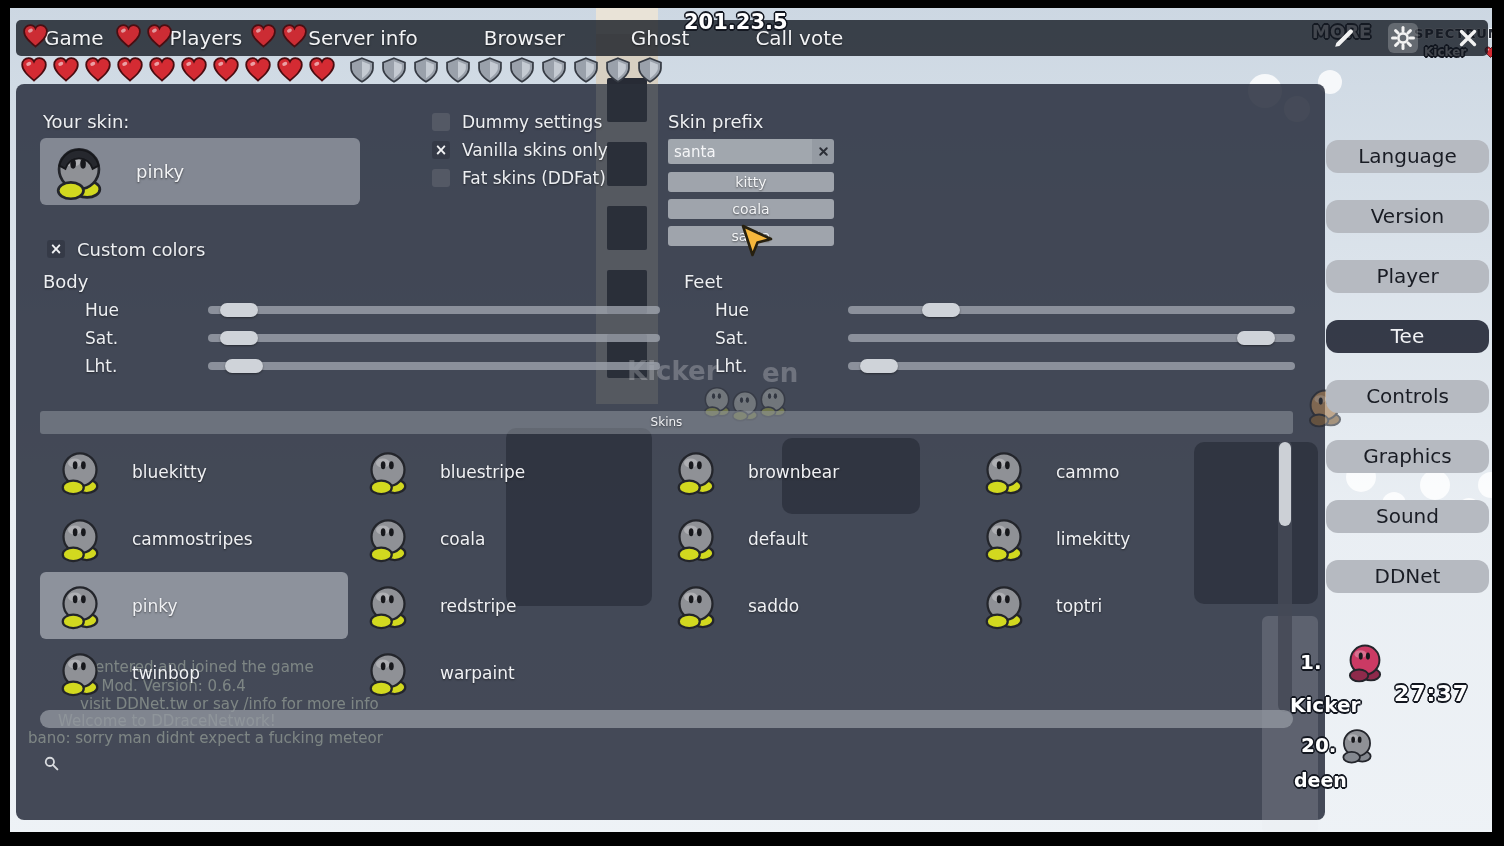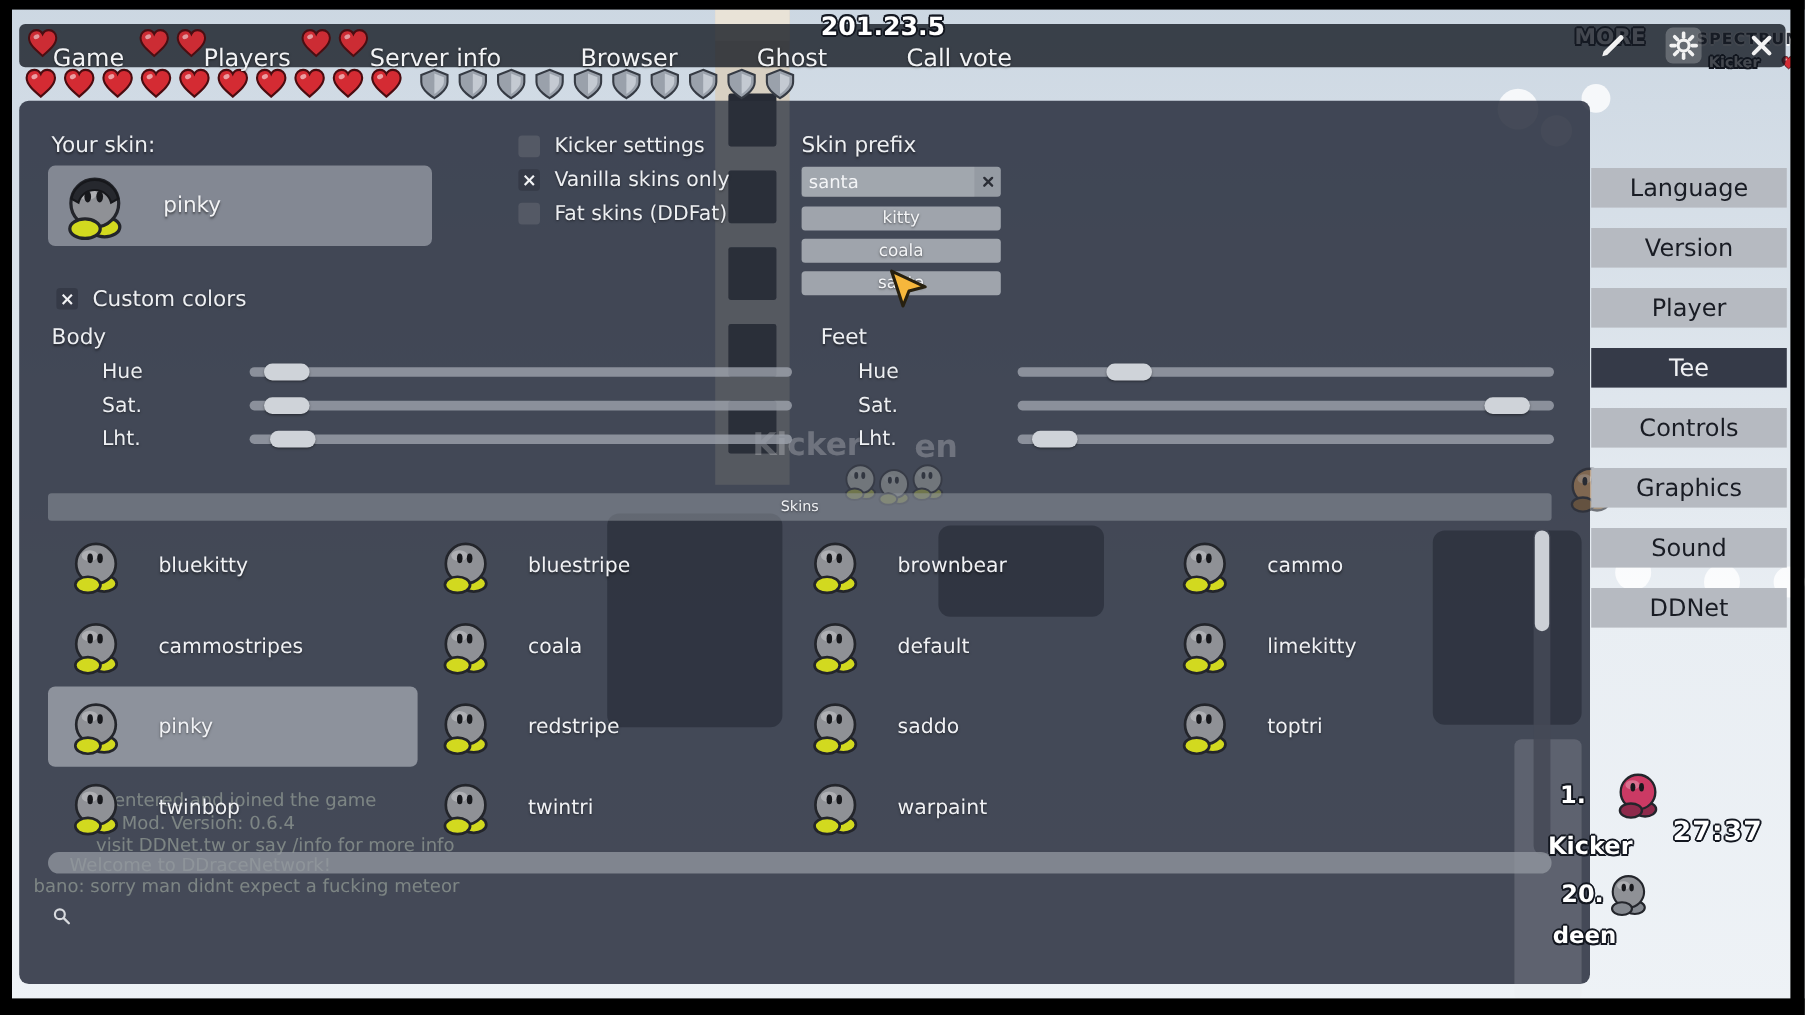--- a/index.html
+++ b/index.html
@@ -19,21 +19,21 @@
   .tg-win{position:absolute;left:11px;width:40px;height:44px;background:rgba(15,19,28,.42);border-radius:2px}
   .tile{position:absolute;background:rgba(21,25,34,.4);border-radius:10px}
   .light-strip{position:absolute;left:1262px;top:616px;width:56px;height:218px;background:rgba(228,232,238,.16);border-radius:6px}
   .circ{position:absolute;background:#fff;border-radius:50%;opacity:.8}
   .ghost-tee{opacity:.35}
   .ghost-name{font-size:26px;font-weight:700;color:rgba(255,255,255,.24);white-space:nowrap}
   .chat-line{position:absolute;font-size:15px;color:rgba(213,226,201,.40);white-space:nowrap}
 
   
   .menubar{left:16px;top:20px;width:1472px;height:36px;background:rgba(16,20,30,.78);border-radius:5px}
-  .menu-tabs{position:absolute;left:28px;top:16px;height:100%;display:flex;align-items:flex-start;gap:66px}
+  .menu-tabs{position:absolute;left:28px;top:0;height:100%;display:flex;align-items:center;gap:66px}
   .menu-tab{font-size:20px;color:#f2f3f5;text-shadow:0 1px 2px rgba(0,0,0,.6);white-space:nowrap}
   .icon-btn{width:24px;height:24px}
   .icon-btn.active{width:30px;height:30px;padding:3px;background:rgba(255,255,255,.22);border-radius:6px}
   .icon-slot svg,.icon-btn svg,.tee-icon svg,.hud-icon svg{width:100%;height:100%;display:block}
   .icon-row{display:flex;gap:4px}
   .icon-row .hud-icon{width:28px;height:28px}
 
   
   .panel-bg{left:16px;top:84px;width:1309px;height:736px;background:rgba(40,45,60,.86);border-radius:8px}
   .panel-label{font-size:18px;color:#edeff2;text-shadow:0 1px 2px rgba(0,0,0,.5);white-space:nowrap}
@@ -76,21 +76,21 @@
   .scroll-track{left:1278px;top:440px;width:14px;height:272px;background:rgba(68,73,86,.85);border-radius:7px}
   .scroll-thumb{left:1279px;top:442px;width:12px;height:84px;background:#ccd0d6;border-radius:6px}
   .hbar{left:40px;top:710px;width:1253px;height:18px;background:rgba(148,153,161,.75);border-radius:9px}
 
   .search-wrap{left:64px;top:749px;width:288px;height:27px;background:rgba(178,182,190,.9);border-radius:3px;
     display:flex;align-items:center;padding-right:2px}
   .search-input{flex:1;min-width:0;height:100%;background:transparent;border:none;outline:none;
     font-size:16px;color:#252831;padding:0 8px;font-family:inherit}
   .search-input::placeholder{color:#2b2f38;opacity:.85}
 
-  .side-btn{height:33px;line-height:33px;margin-bottom:17px;background:#b6bac1;border-radius:0;
+  .side-btn{height:33px;line-height:33px;margin-bottom:27px;background:#b6bac1;border-radius:12px;
     text-align:center;font-size:20px;color:#191c24}
   .side-btn.active{background:rgba(42,47,62,.94);color:#f0f1f4}
 
   .outline-text{color:#fff;font-weight:700;white-space:nowrap;
     text-shadow:-1.6px 0 #131720,1.6px 0 #131720,0 -1.6px #131720,0 1.6px #131720,
       -1.1px -1.1px #131720,1.1px 1.1px #131720,1.1px -1.1px #131720,-1.1px 1.1px #131720}
   .spectrum{font-size:13px;font-weight:700;color:#2e333d;letter-spacing:1px;white-space:nowrap;
     text-shadow:0 1px 0 rgba(255,255,255,.8),0 -1px 0 rgba(255,255,255,.8),
       1px 0 0 rgba(255,255,255,.8),-1px 0 0 rgba(255,255,255,.8)}
 </style>
@@ -202,21 +202,21 @@
     <ellipse cx="36.5" cy="23" rx="3.1" ry="5.4" fill="#17181c"></ellipse>
     <ellipse cx="23" cy="52.5" rx="14" ry="9" fill="#d2d91f" stroke="#23252b" stroke-width="3"></ellipse>
   </svg>
         </span>
       <span class="preview-name">pinky</span>
     </div>
 
     <div class="abs" style="left:432px;top:112px">
         <div class="cb-row">
           <span class="cb-box"></span>
-          <span class="cb-label">Kicker settings</span>
+          <span class="cb-label">Dummy settings</span>
         </div>
         <div class="cb-row">
           <span class="cb-box checked">×</span>
           <span class="cb-label">Vanilla skins only</span>
         </div>
         <div class="cb-row">
           <span class="cb-box"></span>
           <span class="cb-label">Fat skins (DDFat)</span>
         </div>
       </div>
@@ -461,34 +461,20 @@
     <ellipse cx="41" cy="51" rx="14" ry="9" fill="#d2d91f" stroke="#23252b" stroke-width="3"></ellipse>
     <circle cx="32" cy="29" r="22" fill="#8f9196" stroke="#23252b" stroke-width="3"></circle>
     <ellipse cx="25" cy="20" rx="9" ry="6" fill="rgba(255,255,255,0.28)"></ellipse>
 
     <ellipse cx="25.5" cy="23" rx="3.1" ry="5.4" fill="#17181c"></ellipse>
     <ellipse cx="36.5" cy="23" rx="3.1" ry="5.4" fill="#17181c"></ellipse>
     <ellipse cx="23" cy="52.5" rx="14" ry="9" fill="#d2d91f" stroke="#23252b" stroke-width="3"></ellipse>
   </svg>
           </span>
           <span class="skin-label">twinbop</span>
-        </div>
-        <div class="skin-item">
-          <span class="tee-icon">
-            <svg viewBox="0 0 64 64">
-    <ellipse cx="41" cy="51" rx="14" ry="9" fill="#d2d91f" stroke="#23252b" stroke-width="3"></ellipse>
-    <circle cx="32" cy="29" r="22" fill="#8f9196" stroke="#23252b" stroke-width="3"></circle>
-    <ellipse cx="25" cy="20" rx="9" ry="6" fill="rgba(255,255,255,0.28)"></ellipse>
-
-    <ellipse cx="25.5" cy="23" rx="3.1" ry="5.4" fill="#17181c"></ellipse>
-    <ellipse cx="36.5" cy="23" rx="3.1" ry="5.4" fill="#17181c"></ellipse>
-    <ellipse cx="23" cy="52.5" rx="14" ry="9" fill="#d2d91f" stroke="#23252b" stroke-width="3"></ellipse>
-  </svg>
-          </span>
-          <span class="skin-label">twintri</span>
         </div>
         <div class="skin-item">
           <span class="tee-icon">
             <svg viewBox="0 0 64 64">
     <ellipse cx="41" cy="51" rx="14" ry="9" fill="#d2d91f" stroke="#23252b" stroke-width="3"></ellipse>
     <circle cx="32" cy="29" r="22" fill="#8f9196" stroke="#23252b" stroke-width="3"></circle>
     <ellipse cx="25" cy="20" rx="9" ry="6" fill="rgba(255,255,255,0.28)"></ellipse>
 
     <ellipse cx="25.5" cy="23" rx="3.1" ry="5.4" fill="#17181c"></ellipse>
     <ellipse cx="36.5" cy="23" rx="3.1" ry="5.4" fill="#17181c"></ellipse>

